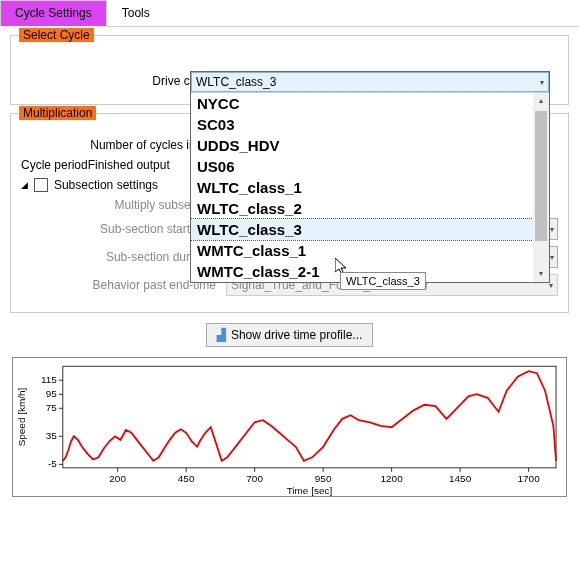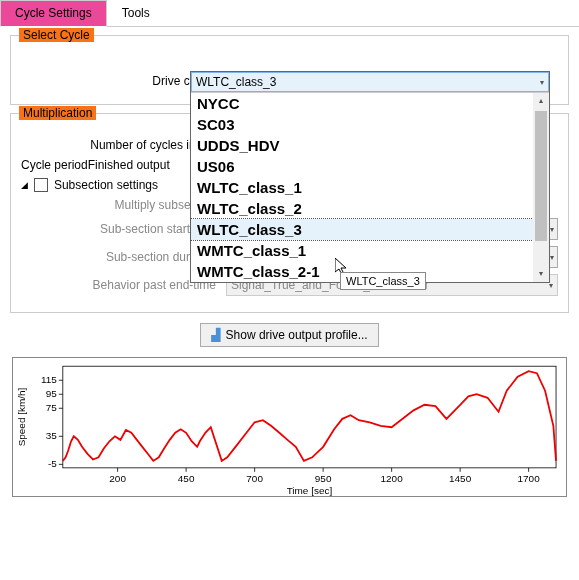--- a/index.html
+++ b/index.html
@@ -19,21 +19,21 @@
   }
   .tab {
     padding: 5px 14px;
     border: 1px solid transparent;
     cursor: pointer;
   }
   .tab.active {
     border: 1px solid #ccc;
     border-bottom: 1px solid #fff;
     margin-bottom: -1px;
-    background: #ec4899;
+    background: #d946ef;
   }
   .groupbox {
     margin: 8px 10px;
     border: 1px solid #ccc;
     position: relative;
     padding: 18px 10px 10px;
   }
   .groupbox-title {
     position: absolute;
     top: -8px;
@@ -254,21 +254,21 @@
           <span class="chev">▾</span>
         </div>
       </div>
     </div>
   </div>
 </div>
 
 <div class="btn-row">
   <span class="btn">
     <span style="color:#4a90d9;">▟</span>
-    <span>Show drive output profile...</span>
+    <span>Show drive time profile...</span>
   </span>
 </div>
 
 <div class="chart-container">
   <svg id="chart-svg" width="100%" height="100%" viewBox="0 0 555 138">
       <rect x="50" y="8" width="495" height="102" fill="none" stroke="#000" stroke-width="0.8"></rect>
       <line x1="105" y1="110" x2="105" y2="114" stroke="#000" stroke-width="0.8"></line>
       <text x="105" y="124" font-size="10" text-anchor="middle">200</text>
       <line x1="173.75" y1="110" x2="173.75" y2="114" stroke="#000" stroke-width="0.8"></line>
       <text x="173.75" y="124" font-size="10" text-anchor="middle">450</text>

